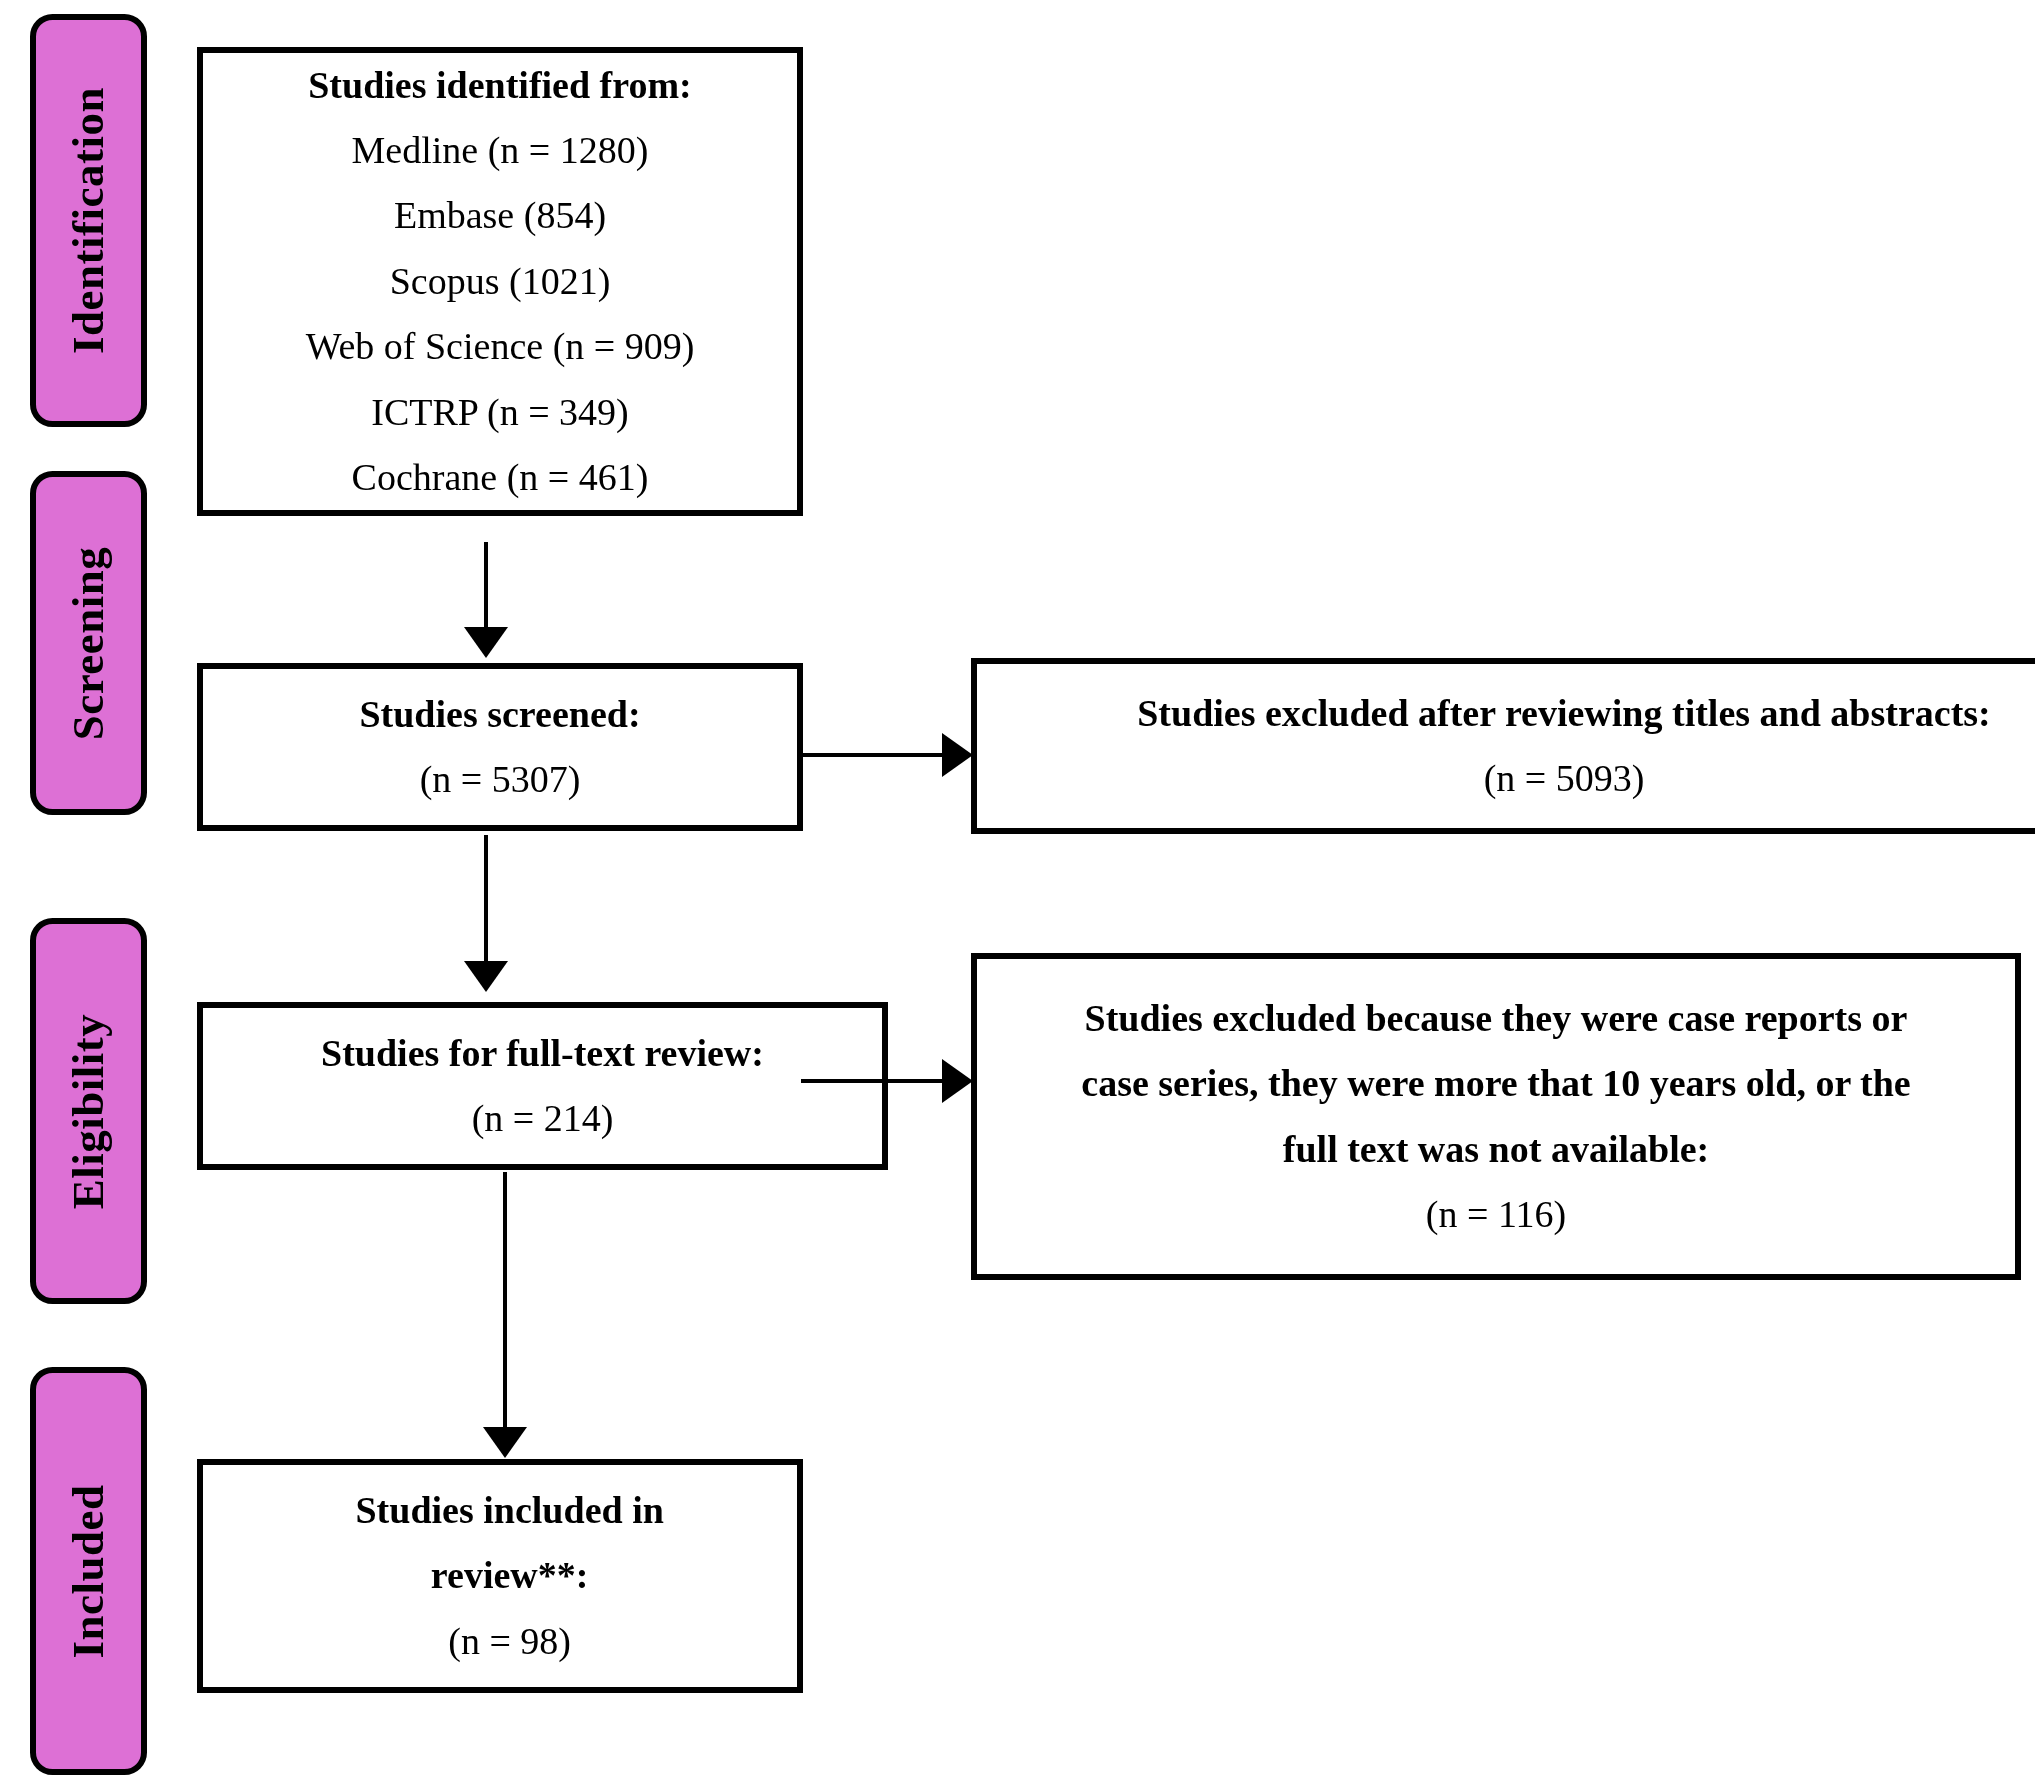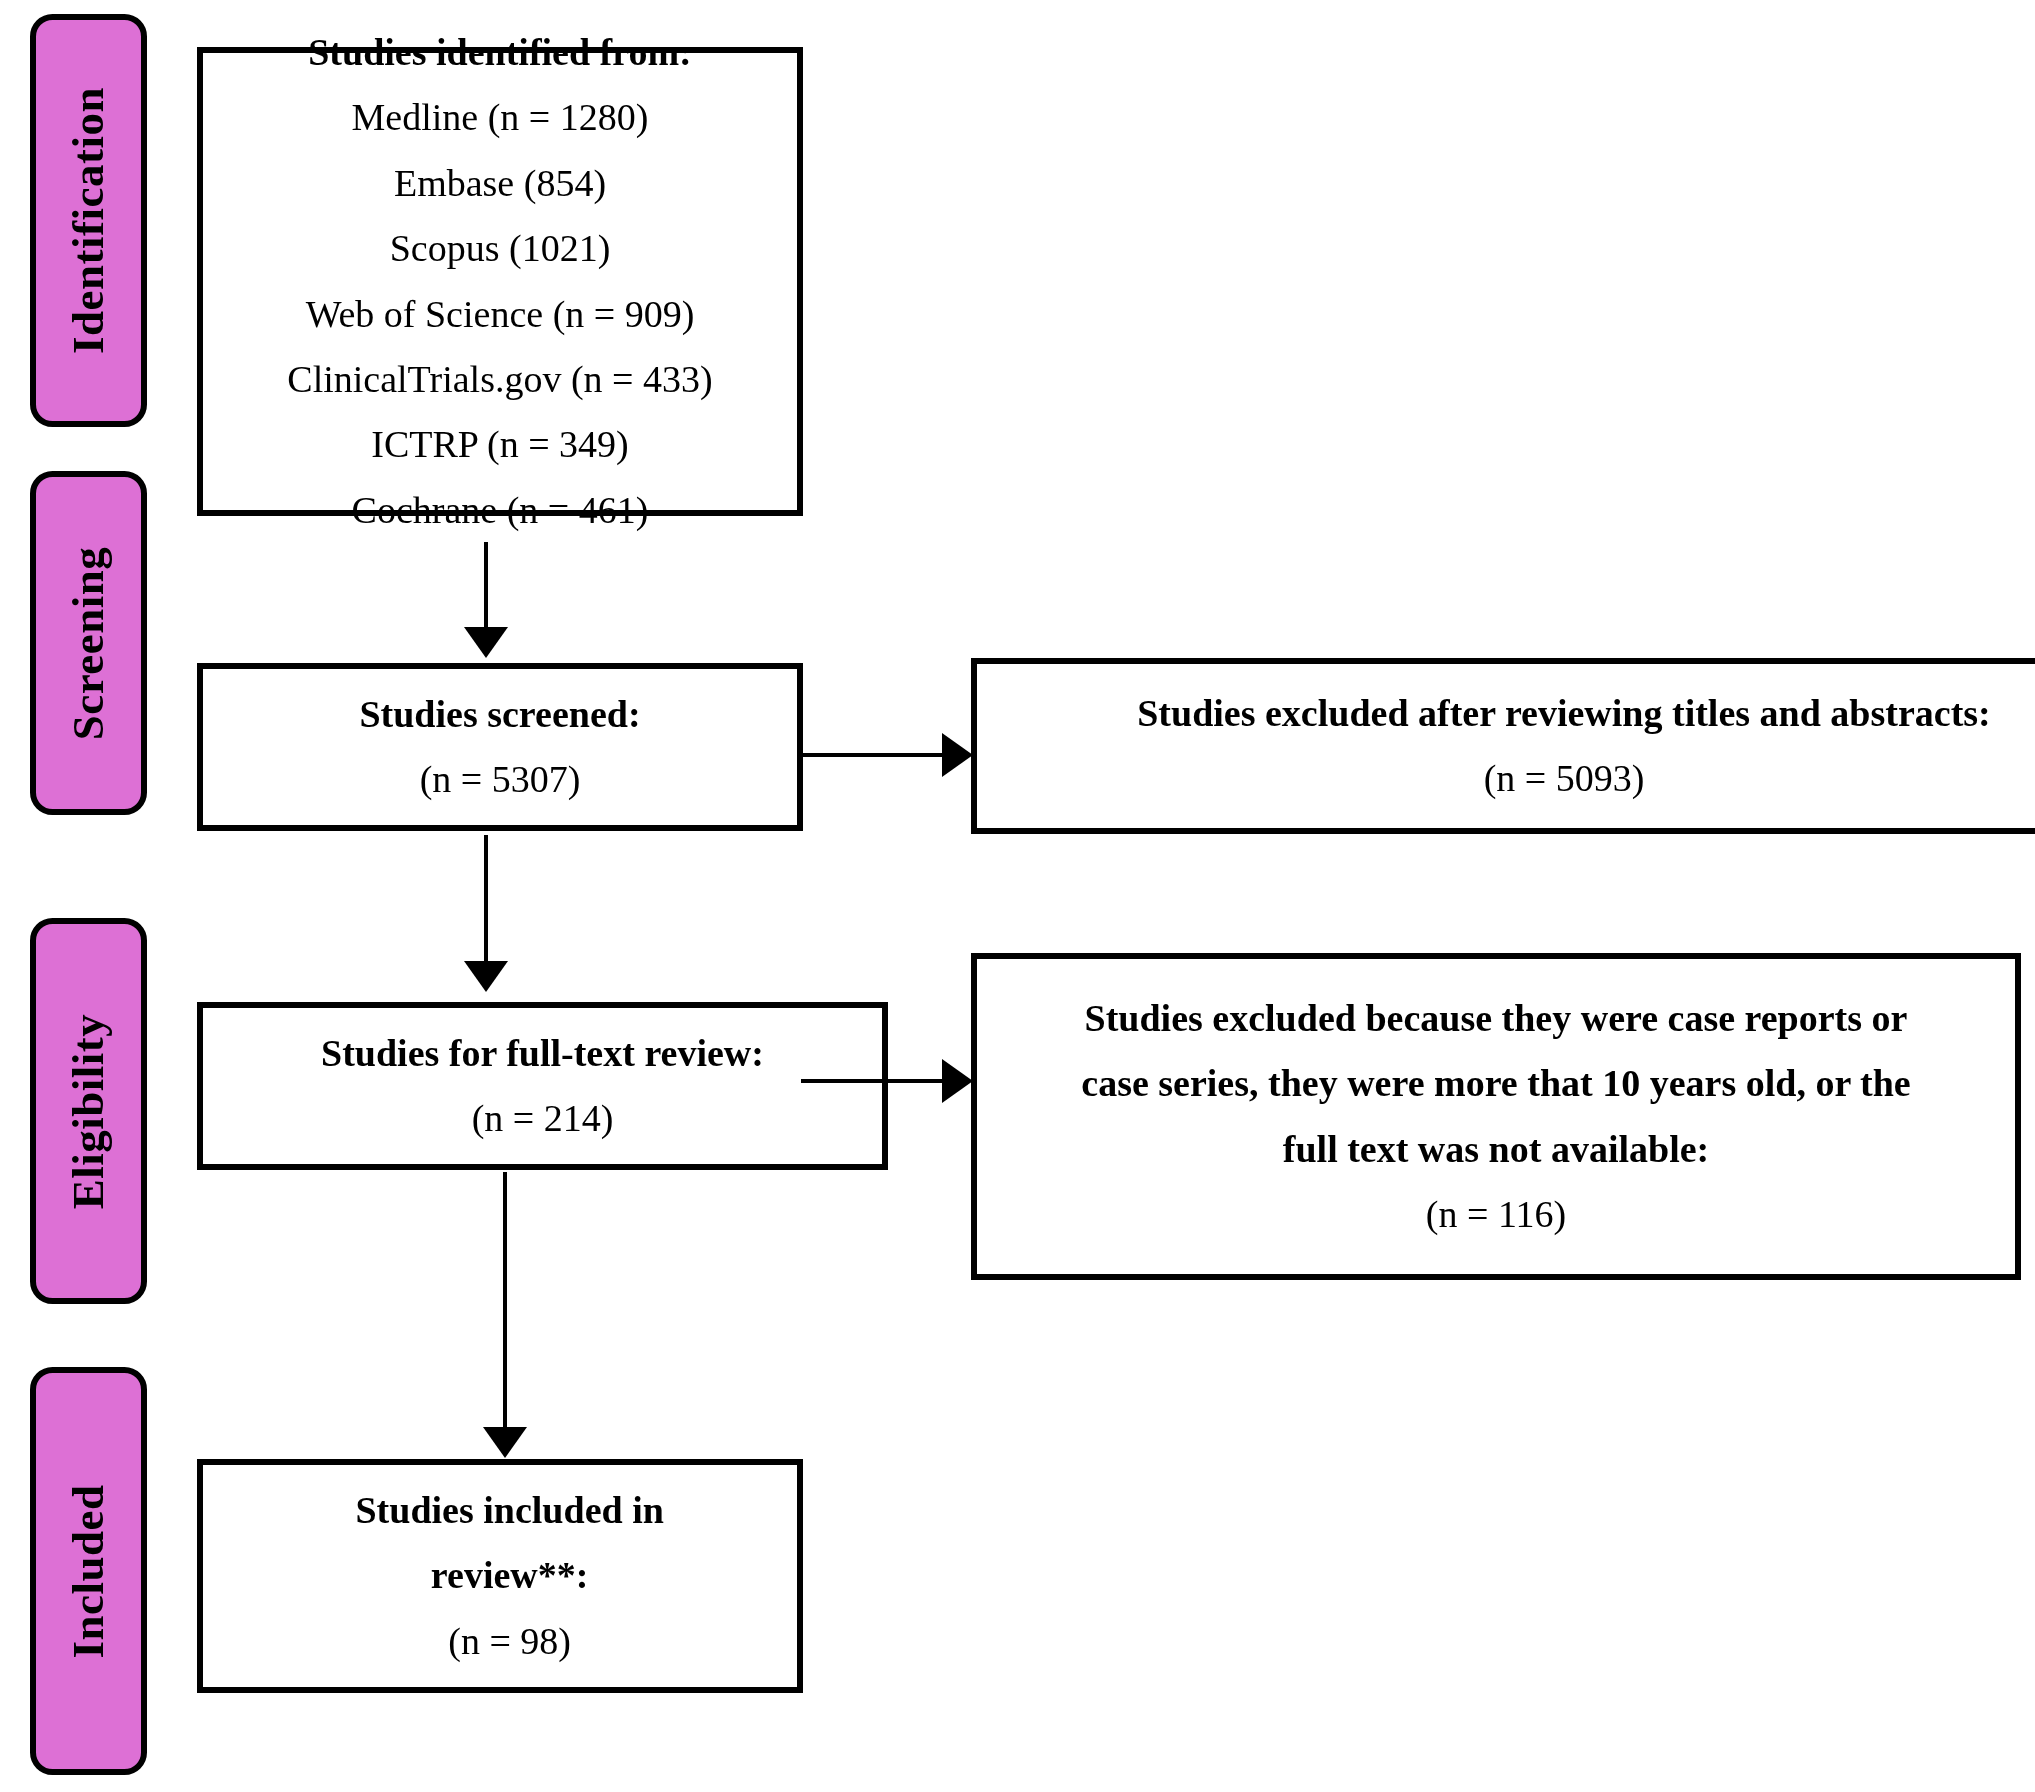--- a/index.html
+++ b/index.html
@@ -109,21 +109,20 @@
   <div class="stage-band" style="left:30px; top:1367px; width:117px; height:408px;">
     <span class="stage-band-label">Included</span>
   </div>
 
   <div class="flow-box" style="left:197px; top:47px; width:606px; height:469px;">
     <div class="box-line bold">Studies identified from:</div>
     <div class="box-line">Medline (n = 1280)</div>
     <div class="box-line">Embase (854)</div>
     <div class="box-line">Scopus (1021)</div>
     <div class="box-line">Web of Science (n = 909)</div>
-    <div class="box-line">ClinicalTrials.gov (n = 433)</div>
     <div class="box-line">ICTRP (n = 349)</div>
     <div class="box-line">Cochrane (n = 461)</div>
   </div>
 
   <div class="v-line" style="left:484px; top:542px; height:90px;"></div>
   <div class="arrow-down" style="left:464px; top:627px;"></div>
 
   <div class="flow-box" style="left:197px; top:663px; width:606px; height:168px;text-align:right;">
     <div class="box-line bold">Studies screened:</div>
     <div class="box-line">(n = 5307)</div>

